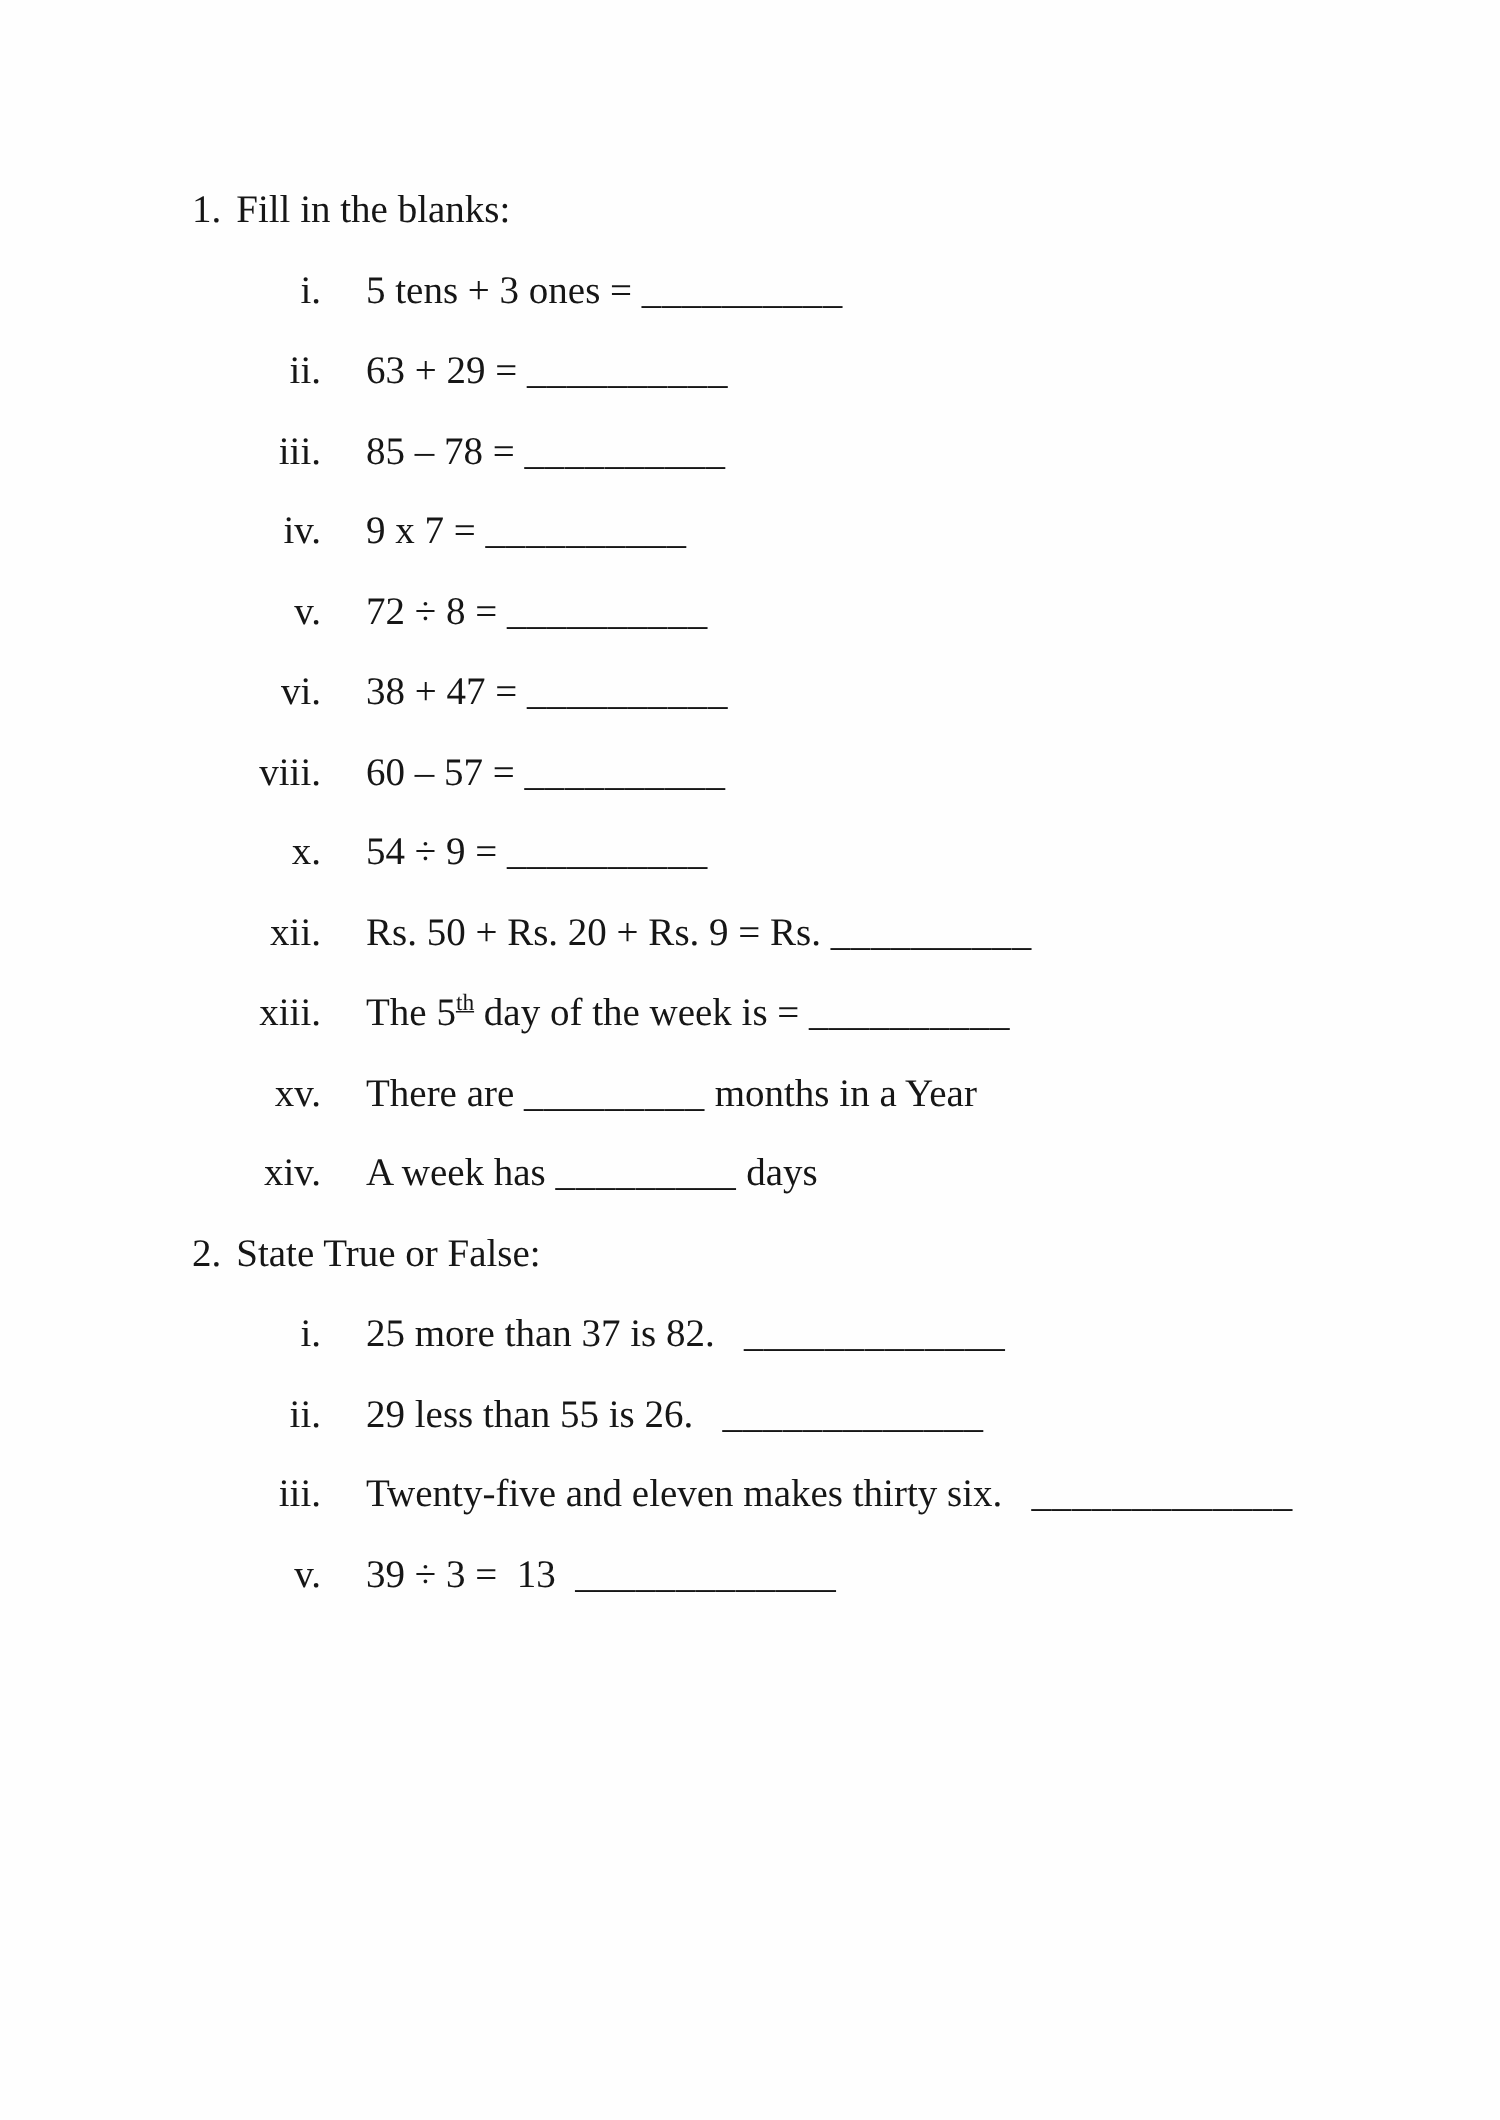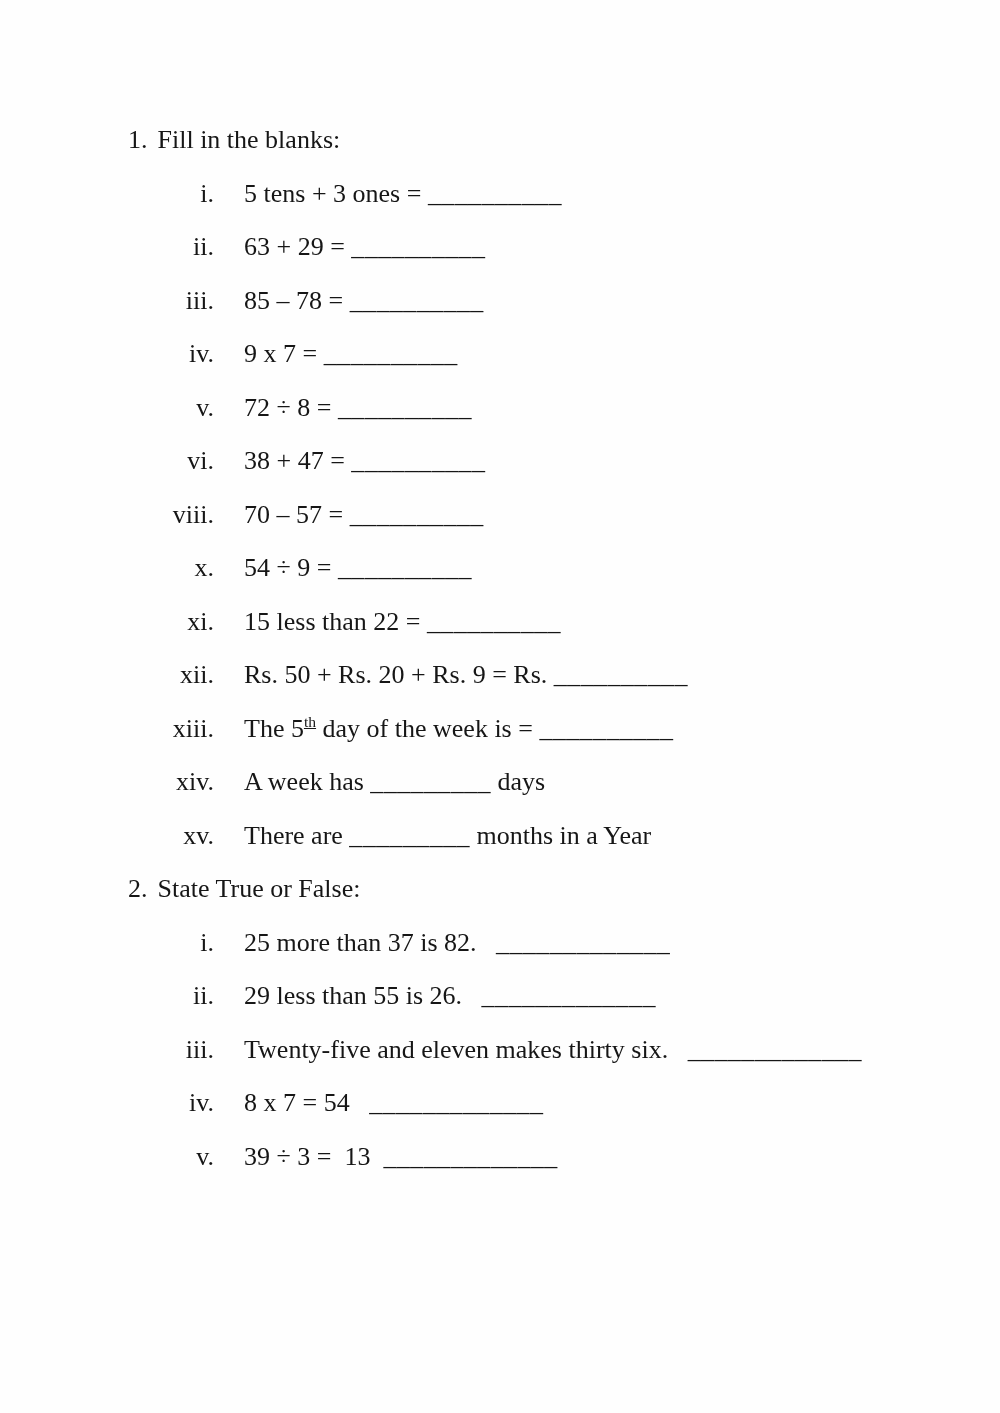--- a/index.html
+++ b/index.html
@@ -61,43 +61,41 @@
 
   <div class="line"><span class="num">iii.</span><span class="txt"><span>85 – 78 = </span><sup></sup><span></span><span class="blank">__________</span><span></span></span></div>
 
   <div class="line"><span class="num">iv.</span><span class="txt"><span>9 x 7 = </span><sup></sup><span></span><span class="blank">__________</span><span></span></span></div>
 
   <div class="line"><span class="num">v.</span><span class="txt"><span>72 ÷ 8 = </span><sup></sup><span></span><span class="blank">__________</span><span></span></span></div>
 
   <div class="line"><span class="num">vi.</span><span class="txt"><span>38 + 47 = </span><sup></sup><span></span><span class="blank">__________</span><span></span></span></div>
 
 
-  <div class="line"><span class="num">viii.</span><span class="txt"><span>70 – 57 = </span><sup></sup><span></span><span class="blank">__________</span><span></span></span></div>
+  <div class="line"><span class="num">viii.</span><span class="txt"><span>60 – 57 = </span><sup></sup><span></span><span class="blank">__________</span><span></span></span></div>
 
 
   <div class="line"><span class="num">x.</span><span class="txt"><span>54 ÷ 9 = </span><sup></sup><span></span><span class="blank">__________</span><span></span></span></div>
 
-  <div class="line"><span class="num">xi.</span><span class="txt"><span>15 less than 22 = </span><sup></sup><span></span><span class="blank">__________</span><span></span></span></div>
 
   <div class="line"><span class="num">xii.</span><span class="txt"><span>Rs. 50 + Rs. 20 + Rs. 9 = Rs. </span><sup></sup><span></span><span class="blank">__________</span><span></span></span></div>
 
   <div class="line"><span class="num">xiii.</span><span class="txt"><span>The 5</span><sup>th</sup><span> day of the week is = </span><span class="blank">__________</span><span></span></span></div>
 
+  <div class="line"><span class="num">xv.</span><span class="txt"><span>There are </span><sup></sup><span></span><span class="blank">_________</span><span> months in a Year</span></span></div>
+
   <div class="line"><span class="num">xiv.</span><span class="txt"><span>A week has </span><sup></sup><span></span><span class="blank">_________</span><span> days</span></span></div>
-
-  <div class="line"><span class="num">xv.</span><span class="txt"><span>There are </span><sup></sup><span></span><span class="blank">_________</span><span> months in a Year</span></span></div>
 </div>
 
   <div class="line"><span class="secnum">2.</span><span>State True or False:</span></div>
 
   <div id="list-1">
   <div class="line"><span class="num">i.</span><span class="txt"><span>25 more than 37 is 82.   </span><sup></sup><span></span><span class="blank">_____________</span><span></span></span></div>
 
   <div class="line"><span class="num">ii.</span><span class="txt"><span>29 less than 55 is 26.   </span><sup></sup><span></span><span class="blank">_____________</span><span></span></span></div>
 
   <div class="line"><span class="num">iii.</span><span class="txt"><span>Twenty-five and eleven makes thirty six.   </span><sup></sup><span></span><span class="blank">_____________</span><span></span></span></div>
 
-  <div class="line"><span class="num">iv.</span><span class="txt"><span>8 x 7 = 54   </span><sup></sup><span></span><span class="blank">_____________</span><span></span></span></div>
 
   <div class="line"><span class="num">v.</span><span class="txt"><span>39 ÷ 3 =  13  </span><sup></sup><span></span><span class="blank">_____________</span><span></span></span></div>
 </div>
 
 </div>
 
 </body></html>

